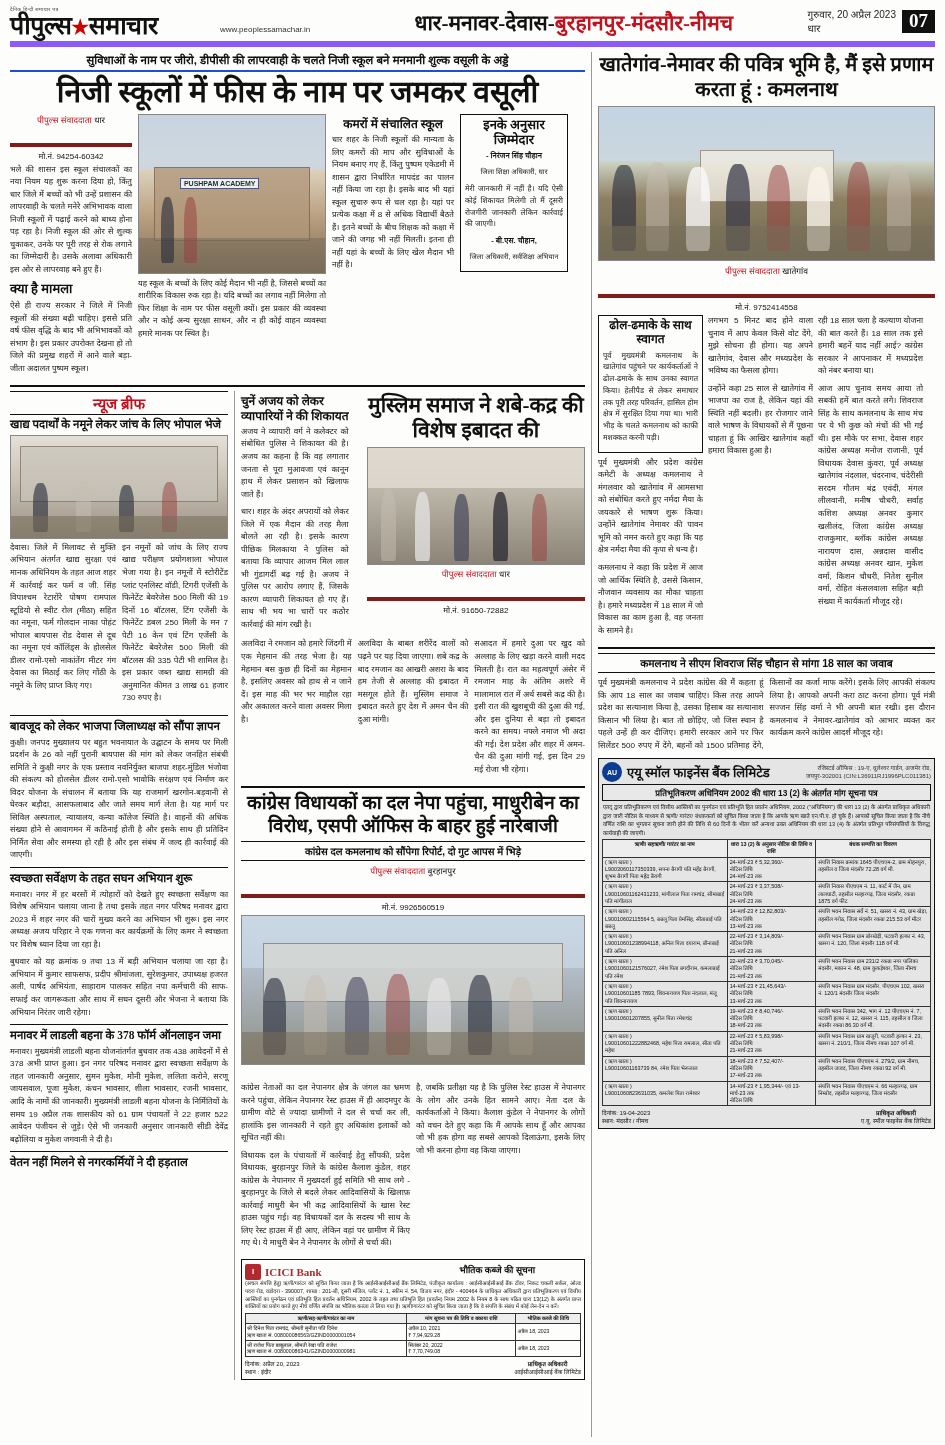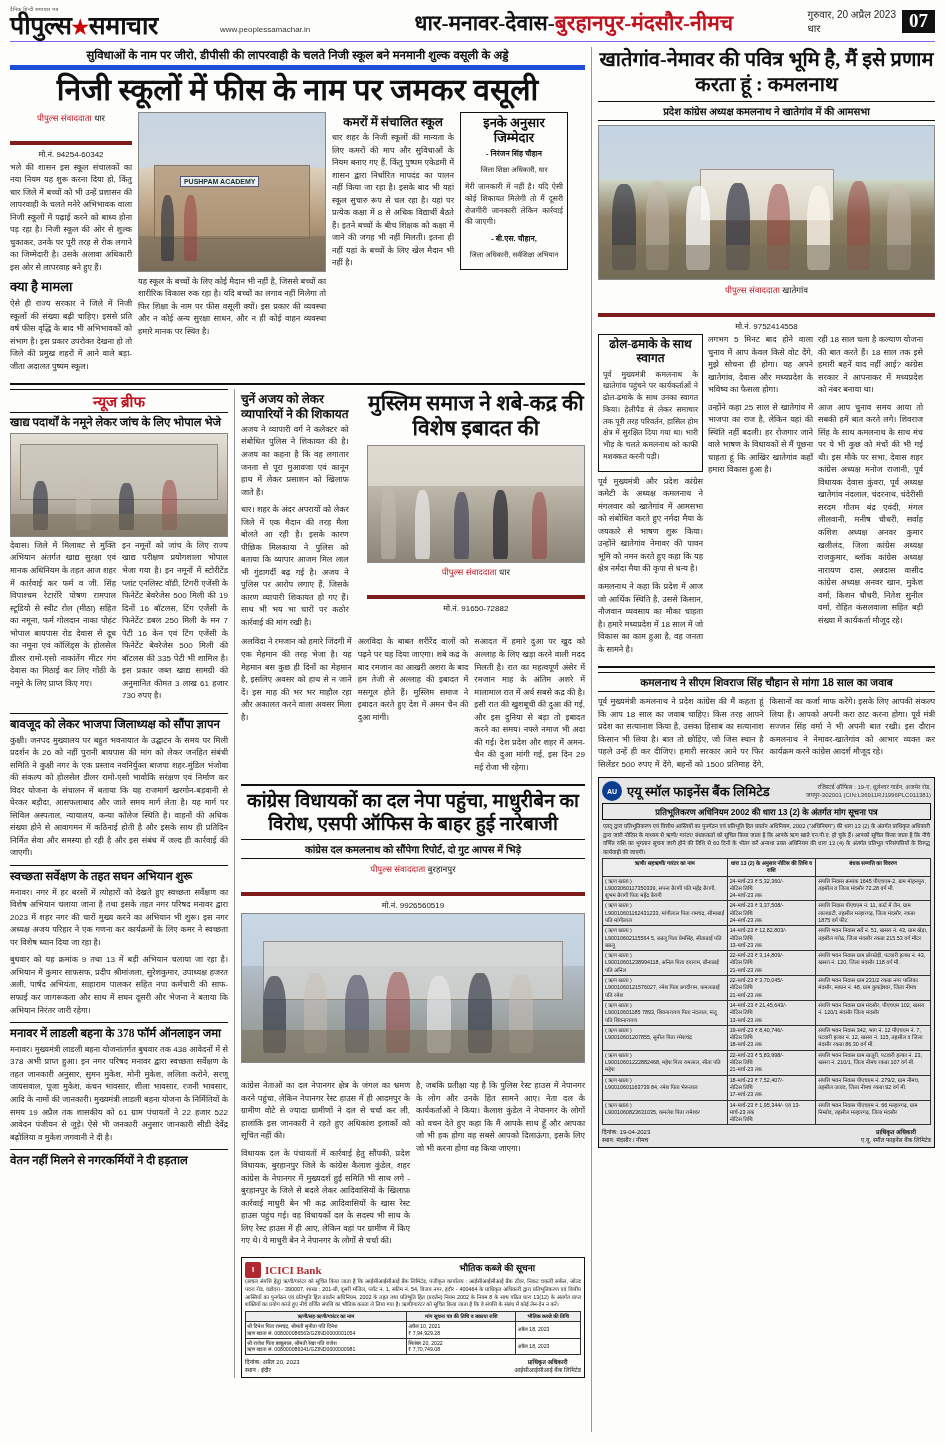--- a/index.html
+++ b/index.html
@@ -17,21 +17,21 @@
     width: 945px;
     height: 1445px;
     padding: 6px 10px 4px 10px;
     background: #fdfdfb;
   }
 
   
   .masthead {
     display: flex;
     align-items: flex-end;
-    border-bottom: 1px solid #8b5cf6;
+    border-bottom: 6px solid #8b5cf6;
     padding-bottom: 3px;
   }
   .logo-block { width: 210px; }
   .logo-main {
     font-family: "Liberation Serif", serif;
     font-weight: bold;
     font-size: 25px;
     letter-spacing: -0.5px;
     line-height: 1;
     color: #111;
@@ -67,21 +67,21 @@
     height: 1385px;
   }
   .col-left { width: 575px; }
   .col-right { width: 345px; border-left:1px solid #999; padding-left:6px; }
 
   .kicker {
     font-size: 11.5px;
     font-weight: bold;
     text-align: center;
     color: #111;
-    border-bottom: 5px solid #1d4ed8;
+    border-bottom: 2px solid #1d4ed8;
     padding-bottom: 3px;
     margin-bottom: 3px;
   }
   .headline-main {
     font-family: "Liberation Serif", serif;
     font-weight: bold;
     font-size: 30px;
     text-align: center;
     line-height: 1.12;
     margin: 2px 0 5px 0;
@@ -494,21 +494,20 @@
             </div>
           </div>
 
         </div>
       </div>
     </div>
 
     <div class="col-right">
 
       <div class="headline-r">खातेगांव-नेमावर की पवित्र भूमि है, मैं इसे प्रणाम करता हूं : कमलनाथ</div>
-      <div class="subhead-r">प्रदेश कांग्रेस अध्यक्ष कमलनाथ ने खातेगांव में की आमसभा</div>
 
       <div class="photo scene1" style="height:155px;">
         <div class="band-sky"></div>
         <div class="bldg" style="left:30%;top:28%;width:40%;height:34%;background:rgba(240,235,225,.8);"></div>
         <div class="fig" style="left:4%;height:56%;"></div>
         <div class="fig l2" style="left:14%;height:58%;"></div>
         <div class="fig" style="left:26%;height:55%;background:rgba(250,250,250,.8)"></div>
         <div class="fig" style="left:38%;height:57%;background:rgba(60,60,75,.75)"></div>
         <div class="fig l3" style="left:50%;height:56%;"></div>
         <div class="fig" style="left:62%;height:55%;background:rgba(250,245,235,.8)"></div>

